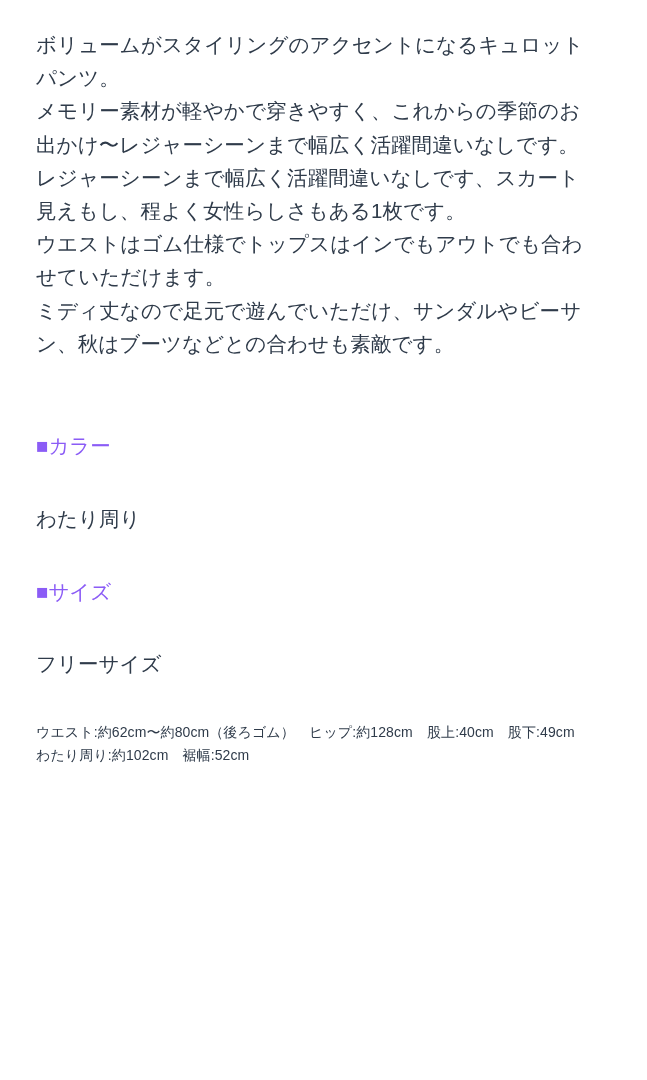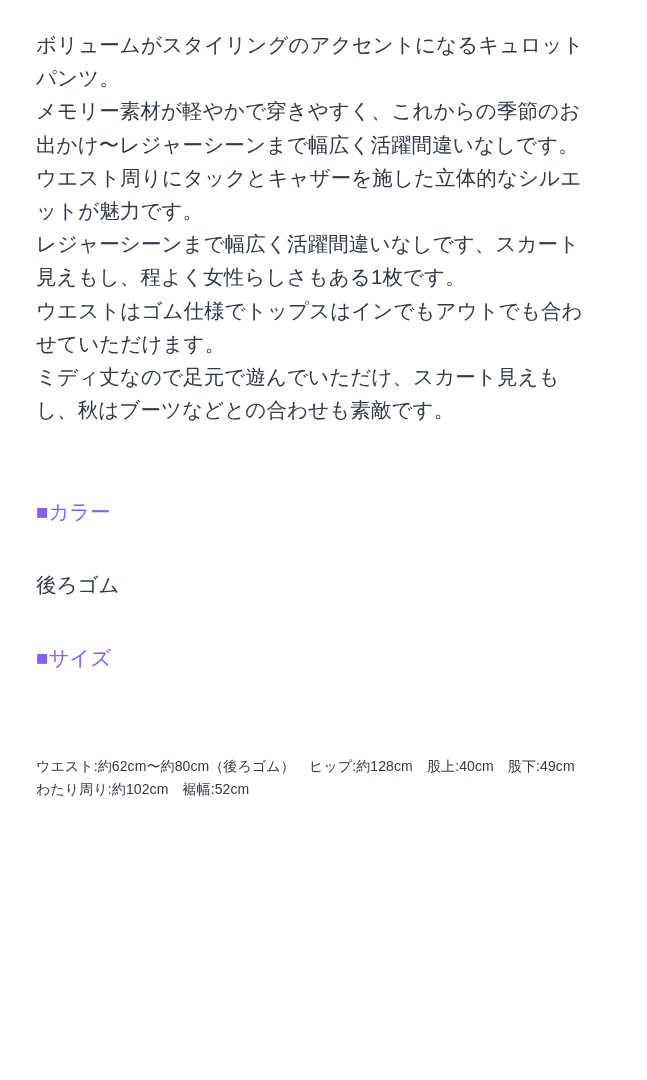--- a/index.html
+++ b/index.html
@@ -64,40 +64,40 @@
   }
 </style>
 </head>
 <body>
 
 <div class="page">
 
   <div class="desc-block">
     <p>ボリュームがスタイリングのアクセントになるキュロットパンツ。</p>
     <p>メモリー素材が軽やかで穿きやすく、これからの季節のお出かけ〜レジャーシーンまで幅広く活躍間違いなしです。</p>
-    <p>ウエスト周りにタックとキャザーを施した立体的なシルエットが魅力です。</p>
     <p>レジャーシーンまで幅広く活躍間違いなしです、スカート見えもし、程よく女性らしさもある1枚です。</p>
     <p>ウエストはゴム仕様でトップスはインでもアウトでも合わせていただけます。</p>
-    <p>ミディ丈なので足元で遊んでいただけ、スカート見えもし、秋はブーツなどとの合わせも素敵です。</p>
+    <p>ミディ丈なので足元で遊んでいただけ、サンダルやビーサン、秋はブーツなどとの合わせも素敵です。</p>
   </div>
 
   <div class="spacer-lg"></div>
 
   <div class="section-head">■カラー</div>
 
   <div class="spacer-md"></div>
 
   <div class="color-list">
-    <div>後ろゴム</div>
+    <div>わたり周り</div>
   </div>
 
   <div class="spacer-md"></div>
 
   <div class="section-head">■サイズ</div>
 
   <div class="spacer-md"></div>
 
+  <div class="size-name">フリーサイズ</div>
 
   <div class="spacer-md"></div>
 
   <div class="measurements">ウエスト:約62cm〜約80cm（後ろゴム）　ヒップ:約128cm　股上:40cm　股下:49cm　わたり周り:約102cm　裾幅:52cm</div>
 
 </div>
 
 </body></html>

